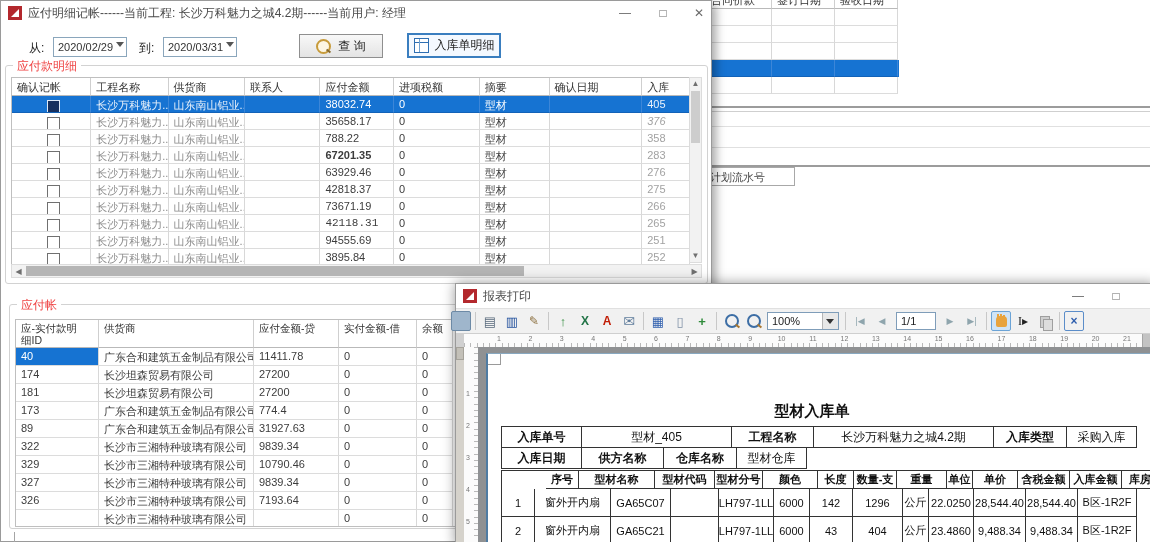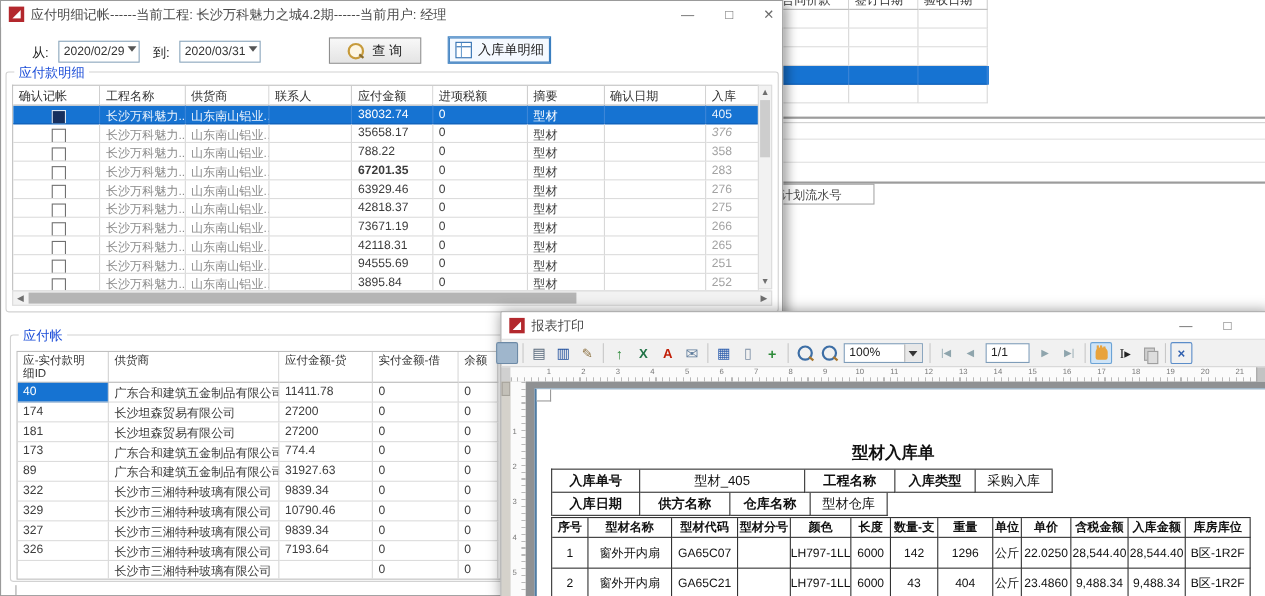--- a/index.html
+++ b/index.html
@@ -12,21 +12,21 @@
          border-right:1px solid #d8d8d8;border-bottom:1px solid #dcdcdc;}
   .thead .tcell{color:#333;border-right:1px solid #cfcfcf;border-bottom:1px solid #b9b9b9;background:#fff;}
   .sel-row{background:#1673d2;}
   .sel-row .tcell{color:#fff;border-right-color:#3c86d8;border-bottom-color:#1262b8;}
   .gray-txt{color:#8c8c8c;}
   .lite-txt{color:#a2a2a2;}
   .sel-row .gray-txt,.sel-row .lite-txt{color:#eaf2fb;}
   .cbx{width:11px;height:11px;border:1px solid #707070;background:#fff;margin:2px auto 0 auto;}
   .cbx.checked{background:#17305e;border-color:#dfe9f5;}
   .groupbox{position:absolute;border:1px solid #d2d2d2;border-radius:3px;box-sizing:border-box;background:transparent;}
-  .legend{position:absolute;background:#fff;padding:0 4px;font-size:12px;color:#1d4ed8;}
+  .legend{position:absolute;background:#fff;padding:0 4px;font-size:12px;color:#ef4444;}
   
   .titlebar{position:absolute;left:0;top:0;right:0;height:24px;background:#fff;display:flex;align-items:center;}
   .app-ico{width:14px;height:14px;background:#b3282d;margin:0 6px 0 7px;position:relative;flex:0 0 auto;}
   .app-ico:before{content:"";position:absolute;left:3px;top:3px;width:8px;height:8px;background:#fff;
                   clip-path:polygon(0 100%,100% 0,100% 100%);}
   .wtitle{font-size:12px;color:#4a4a4a;white-space:nowrap;overflow:hidden;}
   .winbtn{position:absolute;top:3px;width:20px;height:18px;text-align:center;font-size:12px;color:#6b6b6b;line-height:18px;cursor:default;}
   .combo{position:absolute;height:20px;background:#fff;border:1px solid #8aa6bc;box-sizing:border-box;font-size:11px;color:#333;
          display:flex;align-items:center;padding-left:4px;}
   .combo .dd{position:absolute;right:2px;top:4px;width:0;height:0;border-left:4px solid transparent;border-right:4px solid transparent;border-top:5px solid #555;}
@@ -281,21 +281,21 @@
           <div class="tcell" style="width: 97px; height: 17px;"></div>
           <div class="tcell lite-txt" style="width: 50px; height: 17px;">266</div>
         </div>
         <div class="trow">
           <div class="tcell" style="width: 83px; height: 17px;">
             <div class="cbx"></div>
           </div>
           <div class="tcell gray-txt" style="width: 81px; height: 17px;">长沙万科魅力...</div>
           <div class="tcell gray-txt" style="width: 80px; height: 17px;">山东南山铝业...</div>
           <div class="tcell" style="width: 79px; height: 17px;"></div>
-          <div class="tcell" style="width: 77px; height: 17px;">42118.31</div>
+          <div class="tcell" style="width: 77px; height: 17px; font-family: Liberation Mono, monospace;">42118.31</div>
           <div class="tcell" style="width: 90px; height: 17px;">0</div>
           <div class="tcell" style="width: 73px; height: 17px;">型材</div>
           <div class="tcell" style="width: 97px; height: 17px;"></div>
           <div class="tcell lite-txt" style="width: 50px; height: 17px;">265</div>
         </div>
         <div class="trow">
           <div class="tcell" style="width: 83px; height: 17px;">
             <div class="cbx"></div>
           </div>
           <div class="tcell gray-txt" style="width: 81px; height: 17px;">长沙万科魅力...</div>
@@ -505,33 +505,34 @@
 
     <div class="canvas">
       <div class="page">
         <div class="page-notch"></div>
         <div class="rpt-doctitle">型材入库单</div>
         <div class="rtable" id="infotable" style="top:72px;">
             <div class="trow">
               <div class="tcell lbl" style="width: 80px; height: 21px;">入库单号</div>
               <div class="tcell val" style="width: 150px; height: 21px;">型材_405</div>
               <div class="tcell lbl" style="width: 82px; height: 21px;">工程名称</div>
+              <div class="tcell val" style="width: 180px; height: 21px;">长沙万科魅力之城4.2期</div>
               <div class="tcell lbl" style="width: 73px; height: 21px;">入库类型</div>
               <div class="tcell val" style="width: 70px; height: 21px;">采购入库</div>
             </div>
             <div class="trow">
               <div class="tcell lbl" style="width: 80px; height: 21px;">入库日期</div>
               <div class="tcell lbl" style="width: 82px; height: 21px;">供方名称</div>
               <div class="tcell lbl" style="width: 73px; height: 21px;">仓库名称</div>
               <div class="tcell val" style="width: 70px; height: 21px;">型材仓库</div>
             </div>
           </div>
         <div class="rtable" id="itemtable" style="top:116px;">
             <div class="trow">
-              <div class="tcell hdr" style="width: 33px; height: 18px;">序号</div>
+              <div class="tcell hdr" style="width: 33px; height: 18px; margin-left: 44px;">序号</div>
               <div class="tcell hdr" style="width: 76px; height: 18px;">型材名称</div>
               <div class="tcell hdr" style="width: 60px; height: 18px;">型材代码</div>
               <div class="tcell hdr" style="width: 48px; height: 18px;">型材分号</div>
               <div class="tcell hdr" style="width: 55px; height: 18px;">颜色</div>
               <div class="tcell hdr" style="width: 36px; height: 18px;">长度</div>
               <div class="tcell hdr" style="width: 43px; height: 18px;">数量-支</div>
               <div class="tcell hdr" style="width: 50px; height: 18px;">重量</div>
               <div class="tcell hdr" style="width: 26px; height: 18px;">单位</div>
               <div class="tcell hdr" style="width: 45px; height: 18px;">单价</div>
               <div class="tcell hdr" style="width: 52px; height: 18px;">含税金额</div>

